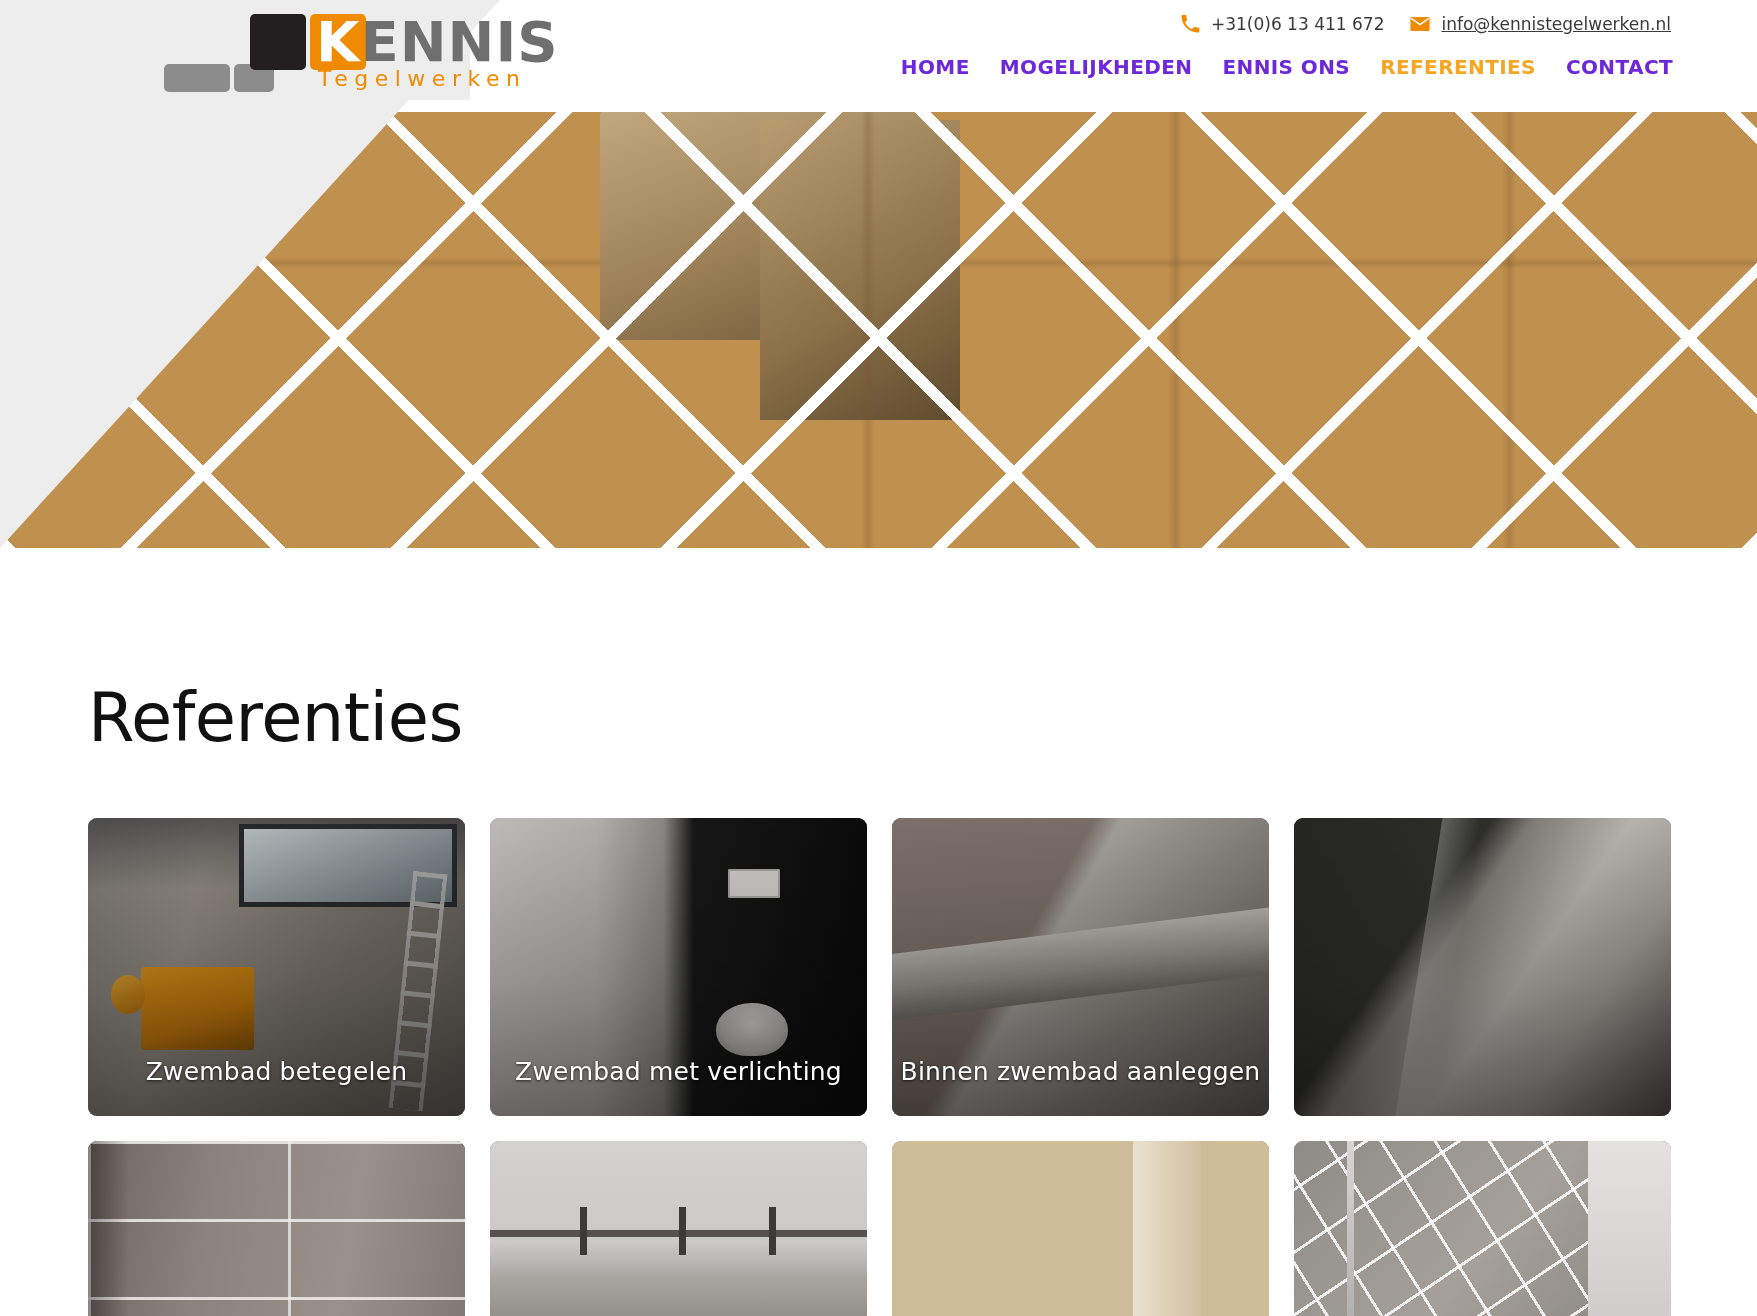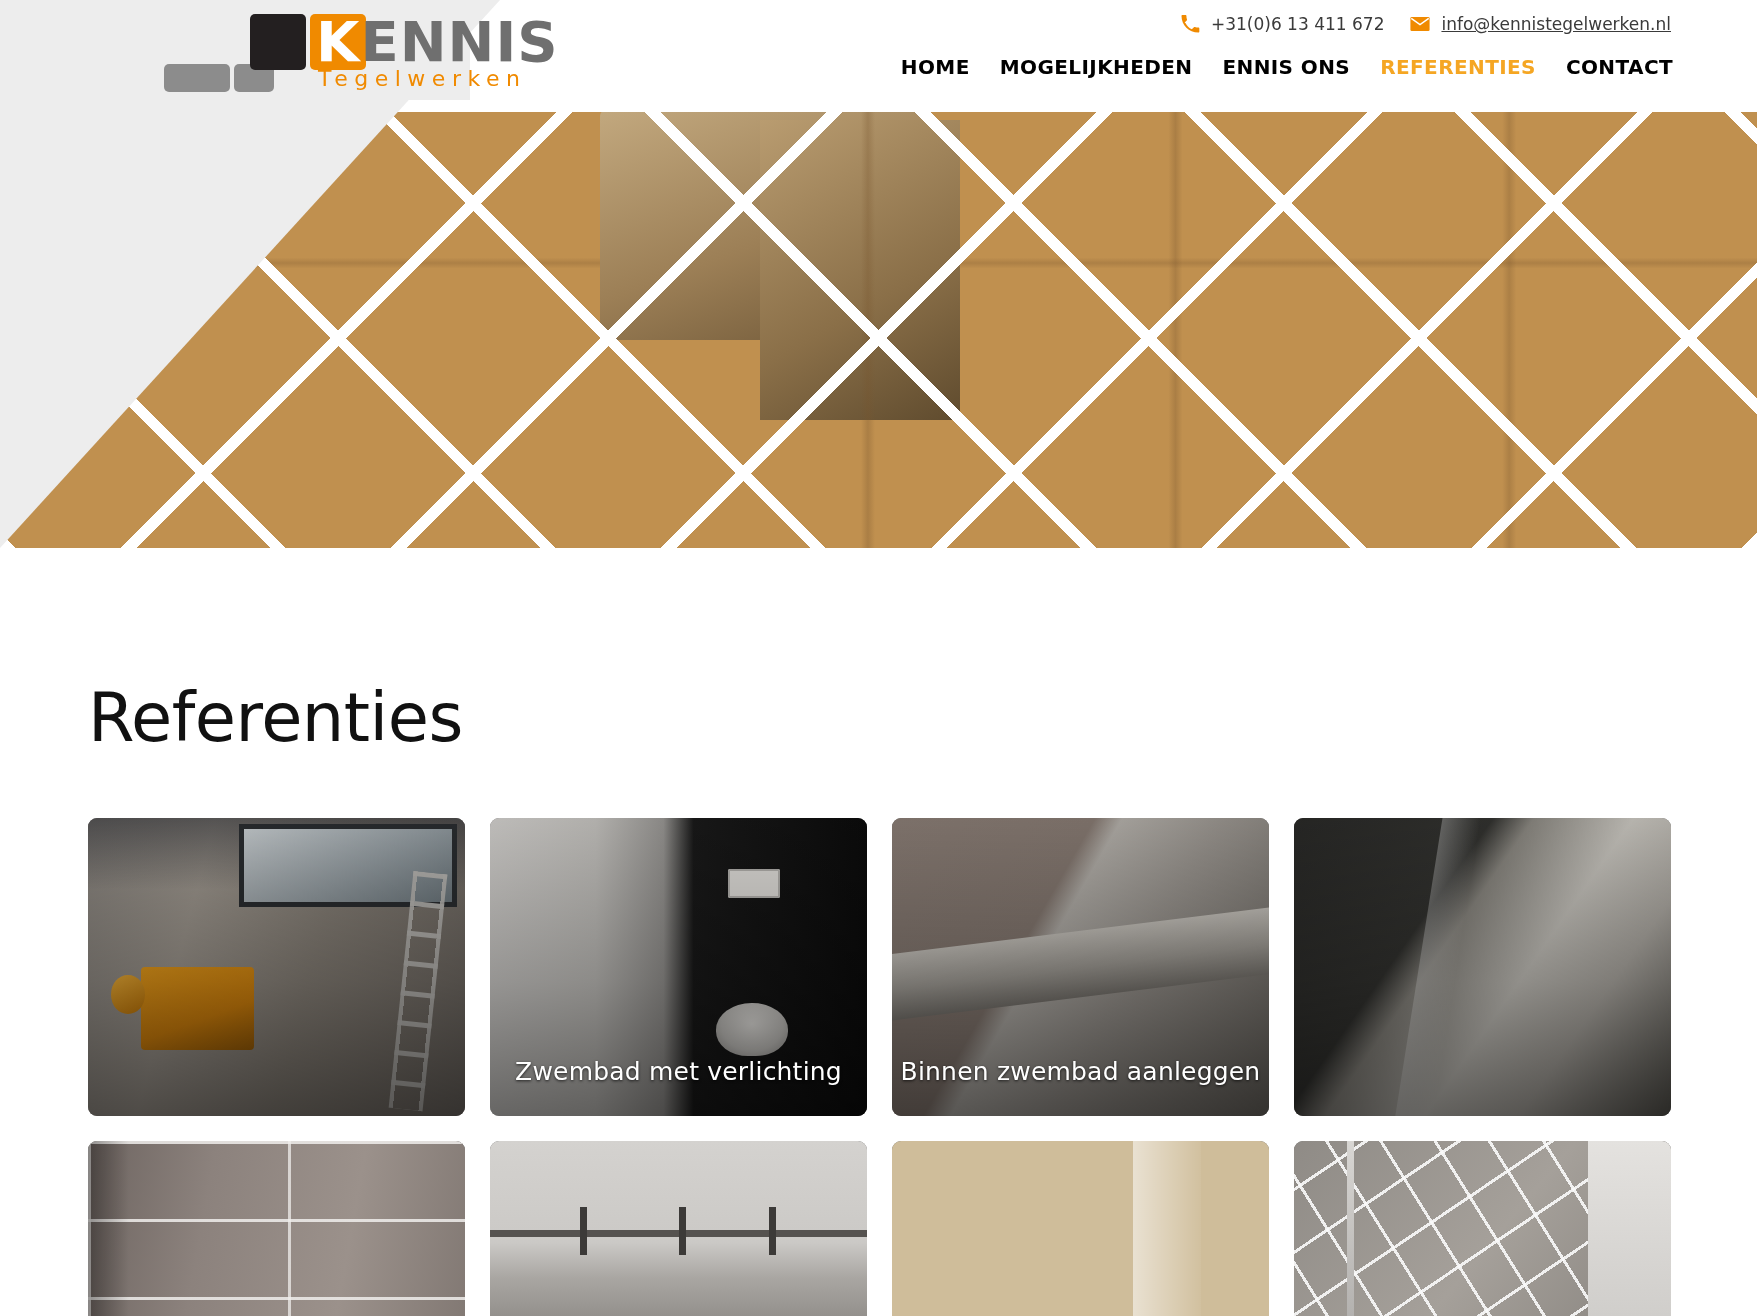--- a/index.html
+++ b/index.html
@@ -187,21 +187,21 @@
     right: 84px; top: 55px;
     display: flex;
     align-items: center;
     gap: 30px;
     font-size: 20px;
     letter-spacing: .4px;
     font-weight: 600;
     color: #7c7c7c;
     white-space: nowrap;
   }
-  .nav-item { color: #000000; text-decoration: none; cursor: pointer; }
+  .nav-item { color: #6d28d9; text-decoration: none; cursor: pointer; }
   .nav-item.active { color: #f5a623; }
 
   
   .main {
     position: absolute;
     top: 548px; left: 0;
     width: 1757px;
     height: 768px;
     background: #ffffff;
   }
@@ -444,20 +444,21 @@
 
     <div class="gallery">
 
       <div class="card">
         <div class="card-img img-pool">
           <div class="win"></div>
             <div class="mach"></div>
             <div class="lad"></div>
         </div>
         <div class="card-shade"></div>
+        <div class="card-caption">Zwembad betegelen</div>
       </div>
 
       <div class="card">
         <div class="card-img img-bath">
           <div class="wcplate"></div>
             <div class="wc"></div>
         </div>
         <div class="card-shade"></div>
         <div class="card-caption">Zwembad met verlichting</div>
       </div>

